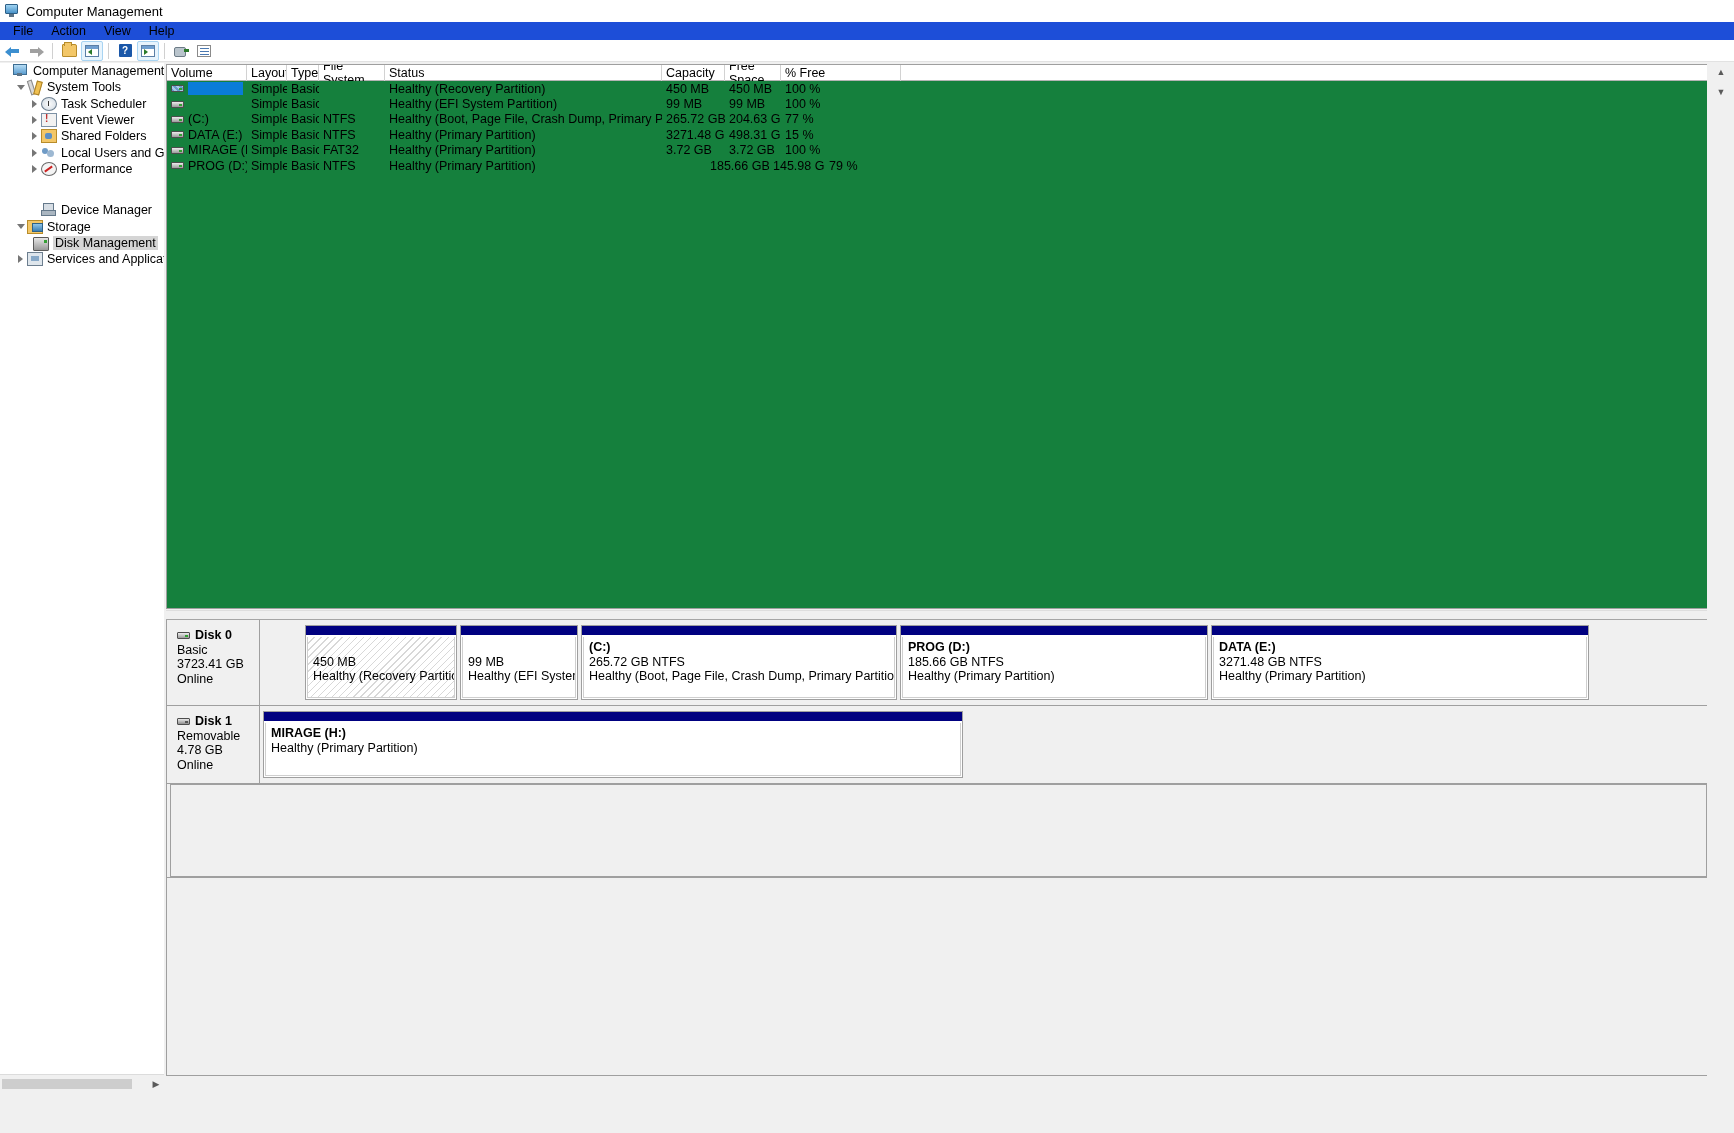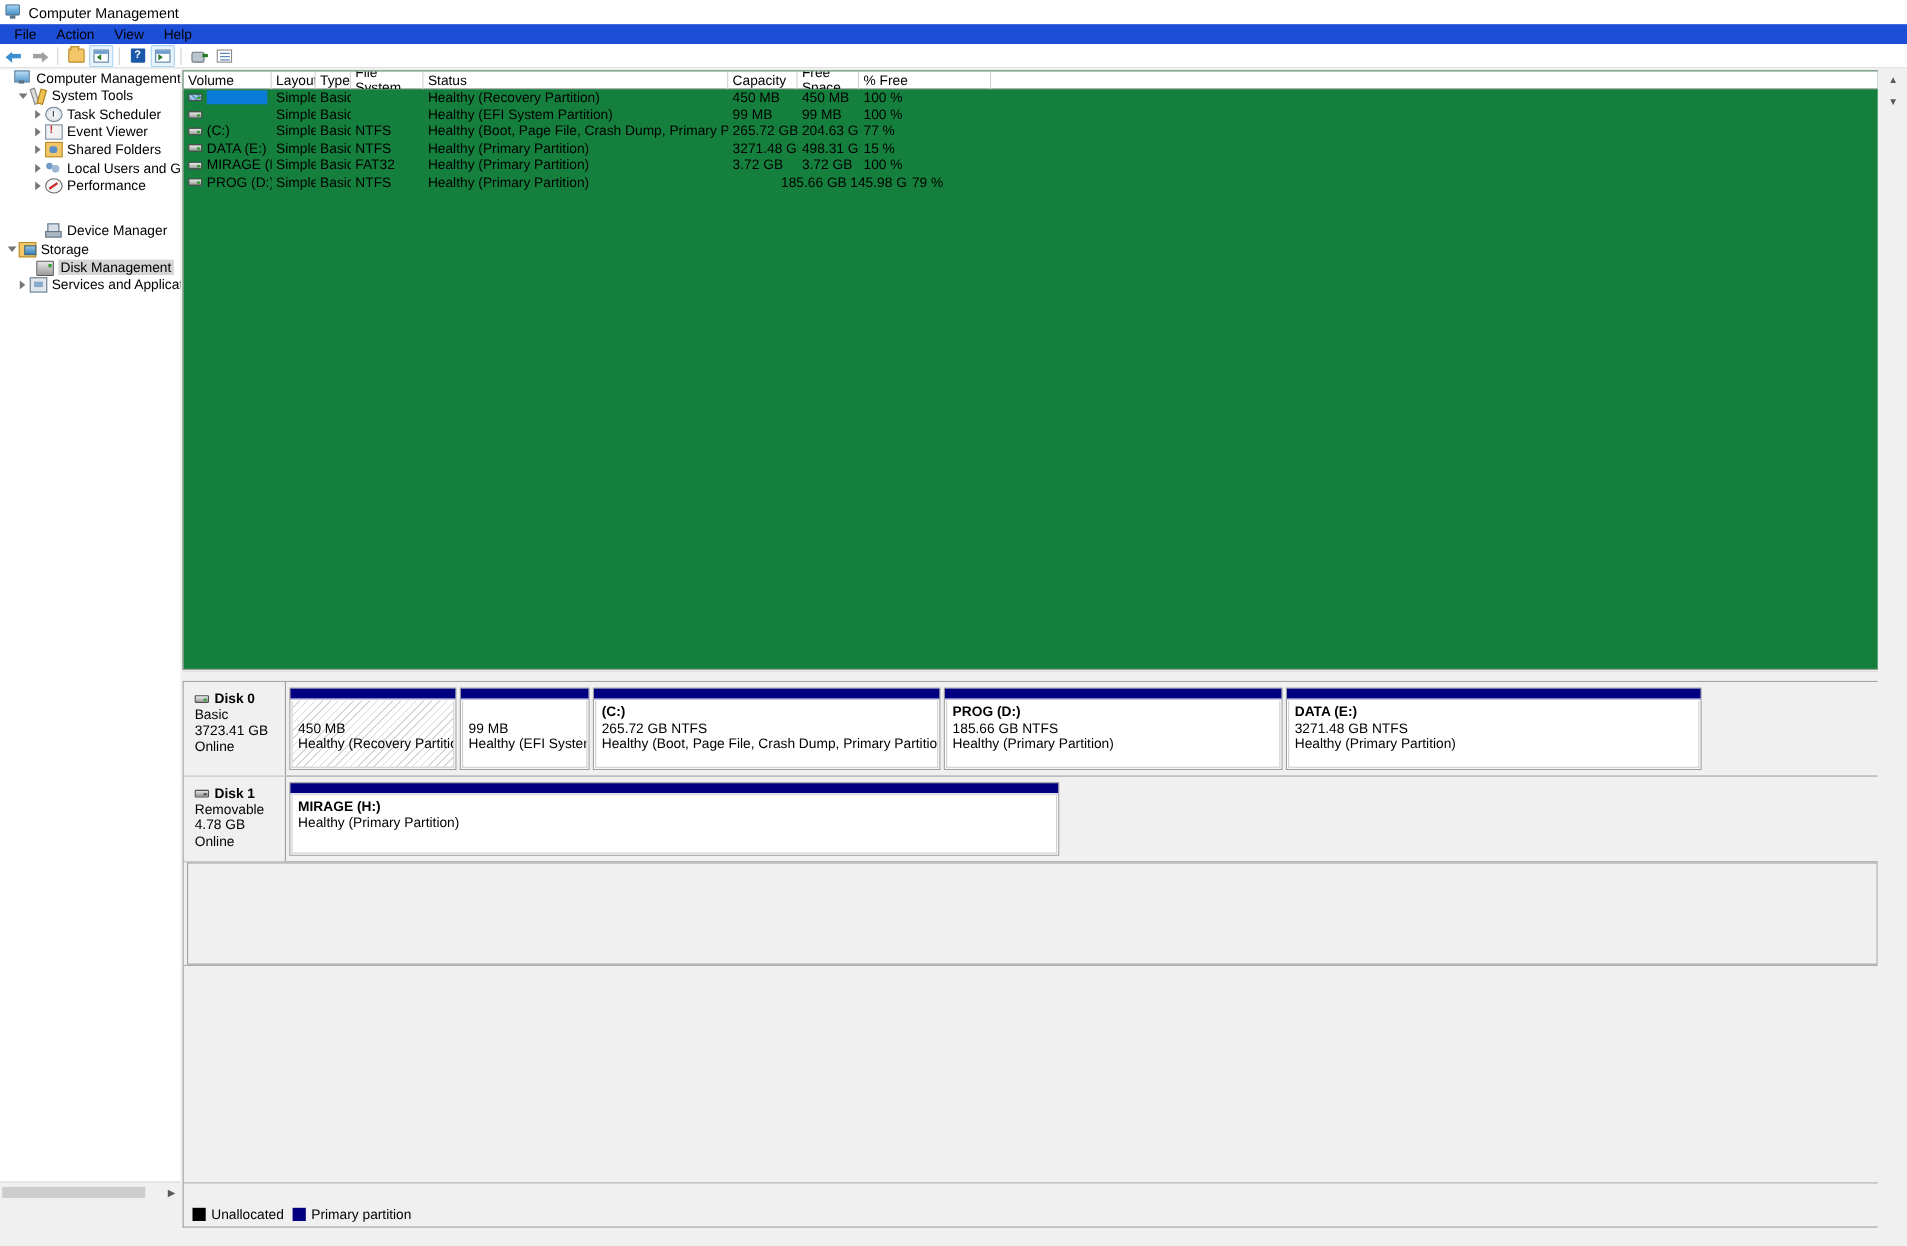--- a/index.html
+++ b/index.html
@@ -286,21 +286,21 @@
           <i class="chev"></i>
         </span>
         <span class="ti i-perf"></span>
         <span class="tl">Performance</span>
       </div>
       <div class="tnode" style="padding-left: 28px; margin-top: 25px;">
         <span class="exp"></span>
         <span class="ti i-dev"></span>
         <span class="tl">Device Manager</span>
       </div>
-      <div class="tnode" style="padding-left: 4px;">
+      <div class="tnode" style="padding-left: 14px;">
         <span class="exp">
           <i class="chev open"></i>
         </span>
         <span class="ti i-storage"></span>
         <span class="tl">Storage</span>
       </div>
       <div class="tnode sel" style="padding-left: 20px;">
         <span class="exp"></span>
         <span class="ti i-disk"></span>
         <span class="tl">Disk Management</span>
@@ -409,21 +409,21 @@
             <div class="c" style="width: 63px; margin-left: 44px;">185.66 GB</div>
             <div class="c" style="width: 56px;">145.98 GB</div>
             <div class="c" style="width: 120px;">79 %</div>
           </div>
         </div>
     </div>
 
     <div class="splitter"></div>
 
     <div class="gpane" id="gpane">
-        <div class="diskrow" style="height: 86px;">
+        <div class="diskrow" style="height: 86px; gap: 42px;">
           <div class="disklabel">
             <div class="dtitle">
               <span class="dicon"></span>
               <span>Disk 0</span>
             </div>
             <div>Basic</div>
             <div>3723.41 GB</div>
             <div>Online</div>
           </div>
           <div class="partarea">
@@ -490,29 +490,19 @@
             <div class="part empty-area" style="flex: 1 1 0%;"></div>
           </div>
         </div>
         <div class="diskrow cdrow" style="height: 94px;">
           <div class="partarea">
             <div class="cd-box" style="margin-top: -5px; margin-bottom: -5px; margin-right: -4px;"></div>
           </div>
         </div>
       </div>
 
-    <div class="legend" id="legend">
-        <div class="item">
-          <span class="sw" style="background: rgb(0, 0, 0);"></span>
-          <span>Unallocated</span>
-        </div>
-        <div class="item">
-          <span class="sw" style="background: rgb(0, 0, 128);"></span>
-          <span>Primary partition</span>
-        </div>
-      </div>
   </div>
 
   <div class="vscroll-right">
     <div class="vsb-up">▲</div>
     <div class="vsb-dn">▼</div>
   </div>
 </div>
 
 </body></html>

